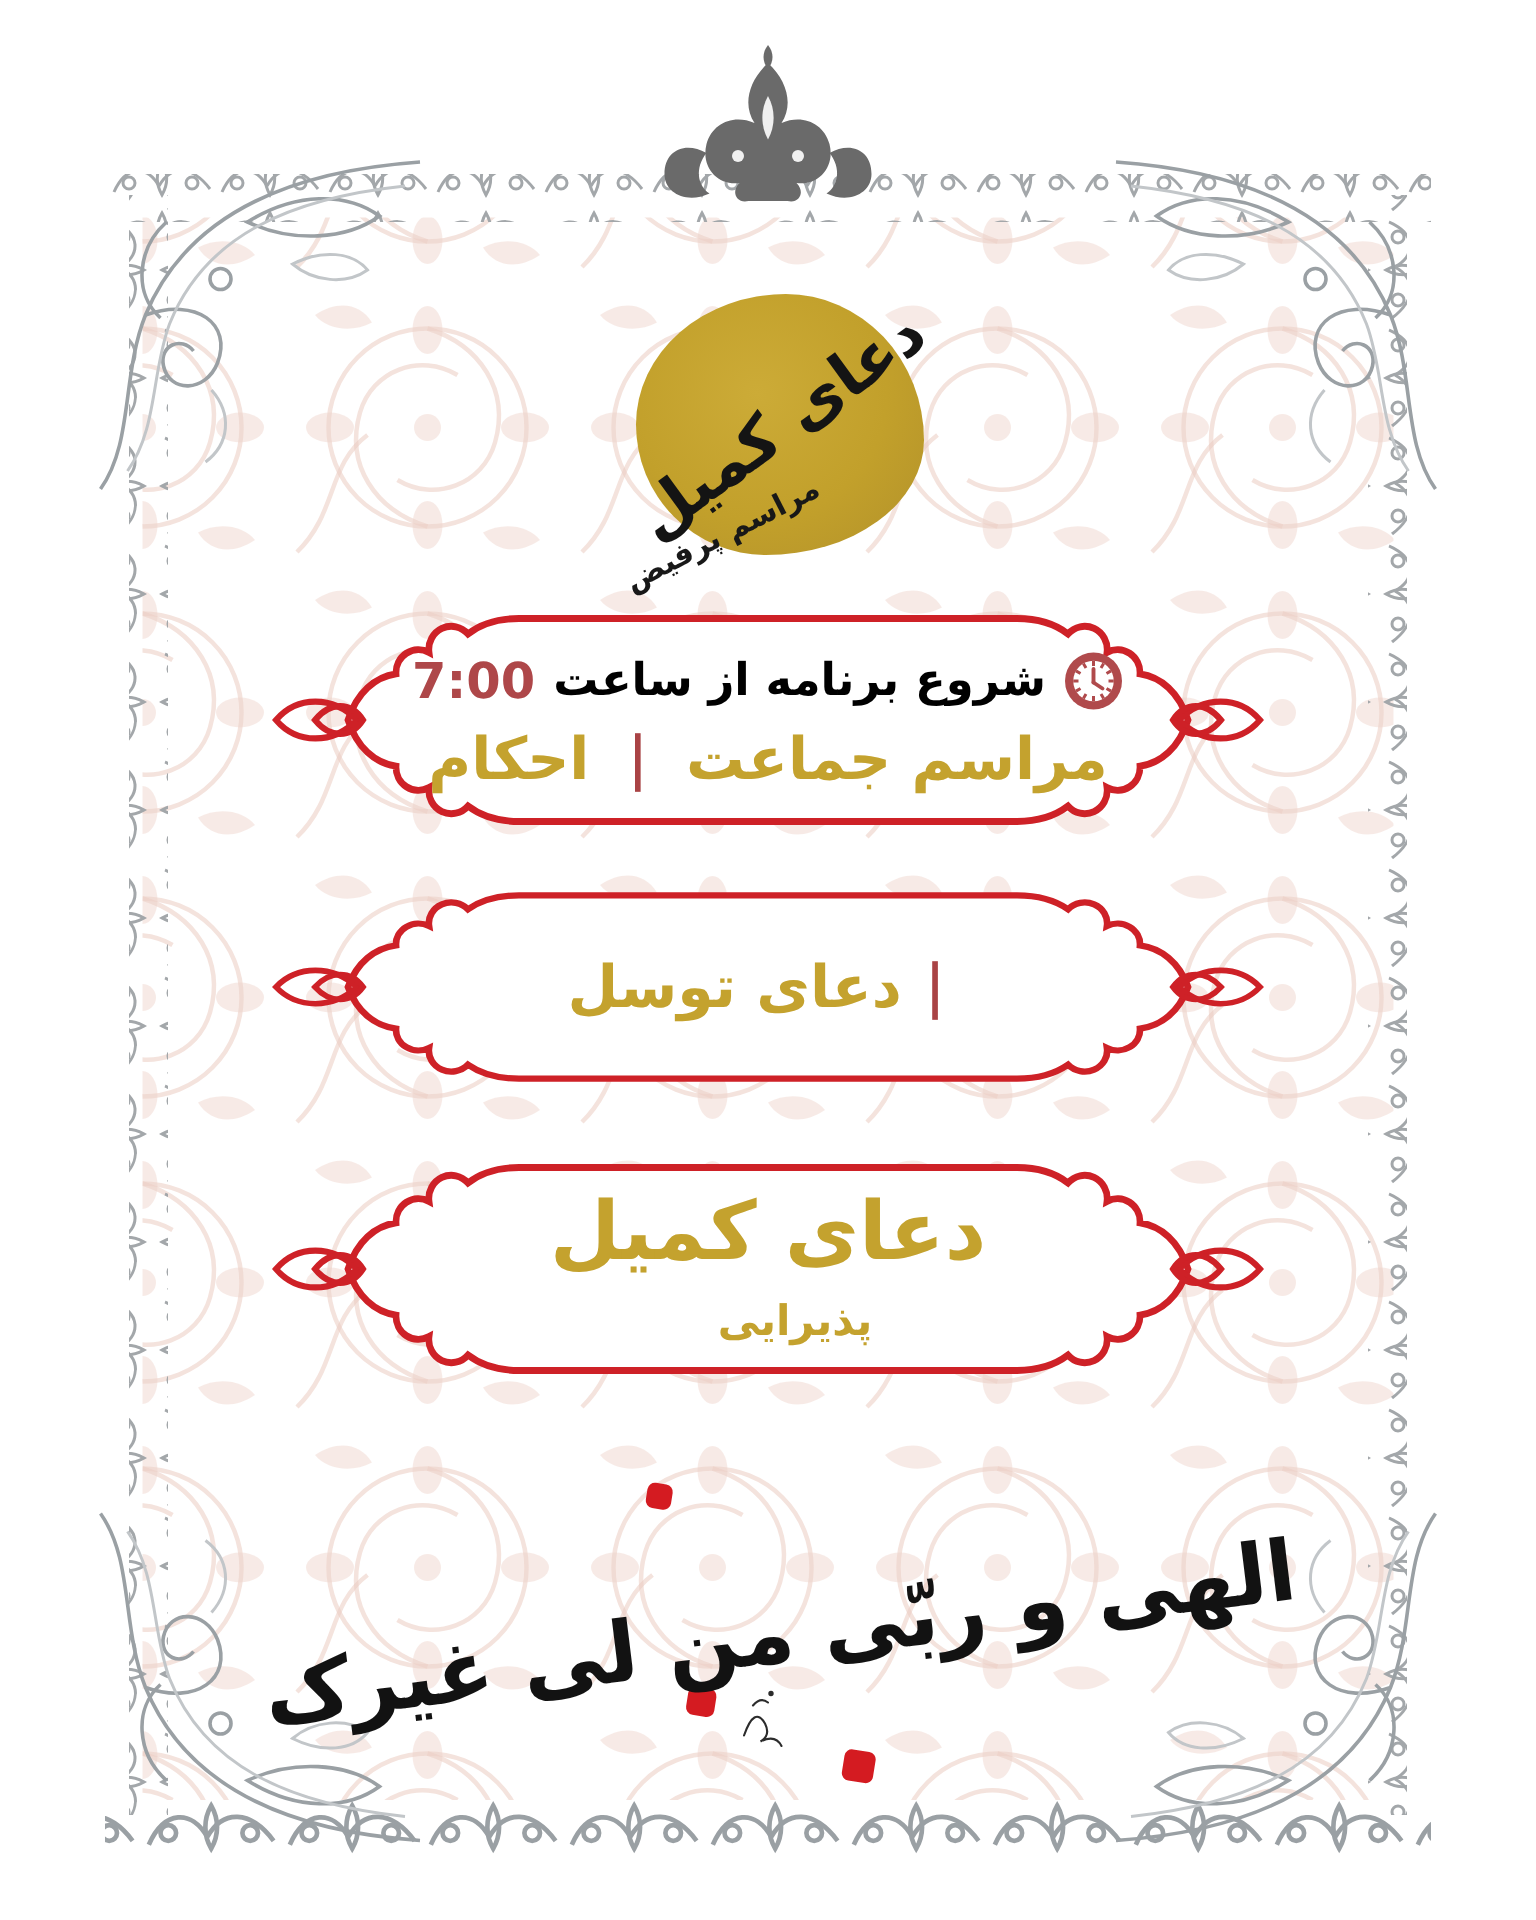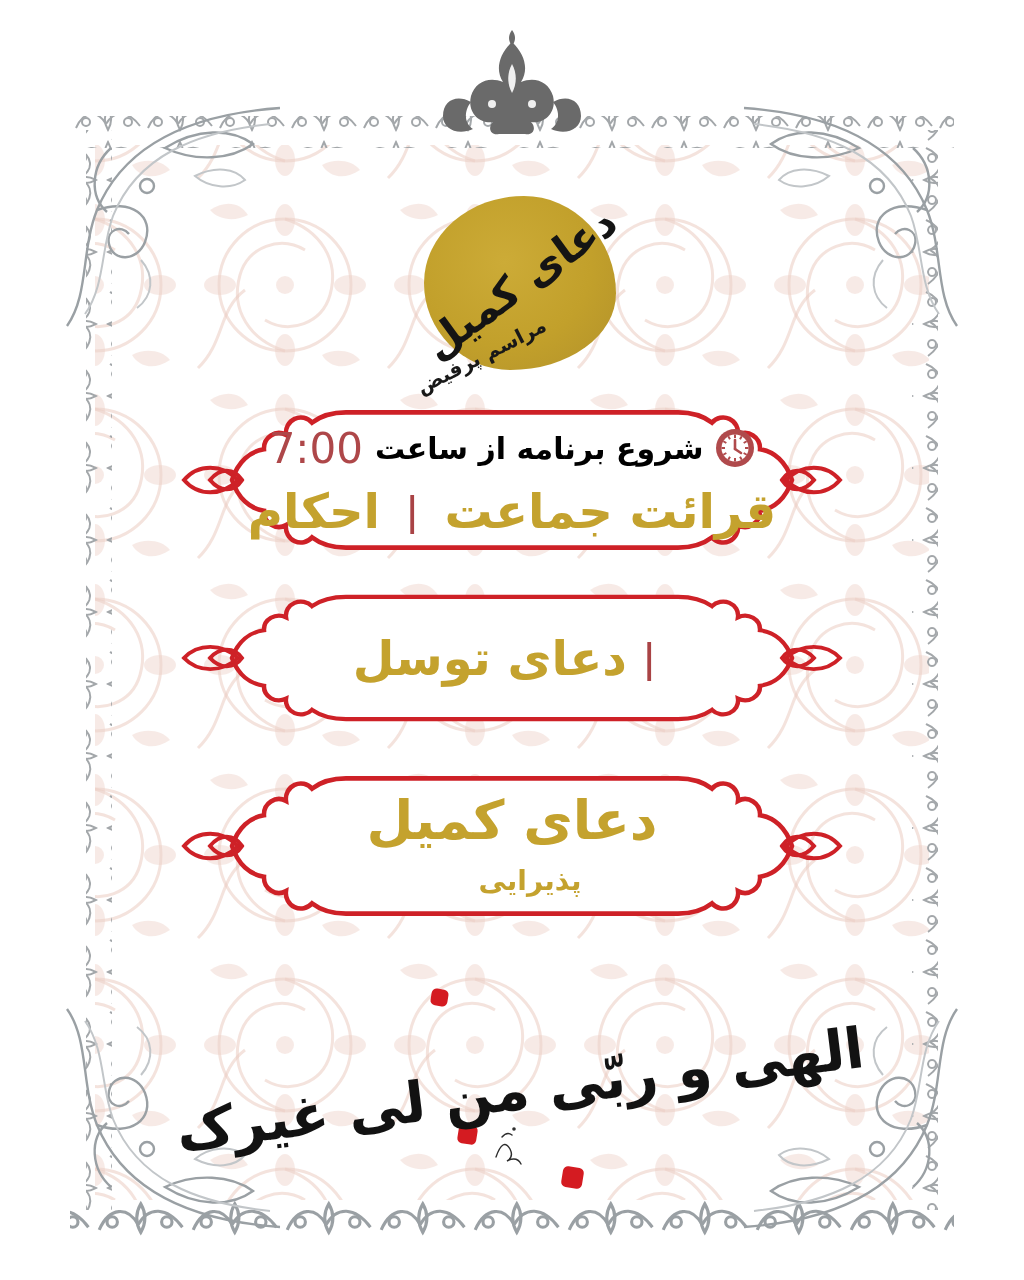--- a/index.html
+++ b/index.html
@@ -33,23 +33,23 @@
   .cartouche svg.frame{position:absolute;top:0;left:0;width:100%;height:100%;}
   .box1{top:398px;height:164px;}
   .box2{top:584px;height:148px;}
   .box3{top:764px;height:164px;}
   .box-content{
     position:relative;z-index:2;height:100%;
     display:flex;flex-direction:column;align-items:center;justify-content:center;
   }
   .start-line{display:flex;align-items:center;gap:12px;margin-top:2px;}
   .start-label{font-size:30px;font-weight:bold;color:#000000;}
-  .start-time{font-size:42px;font-weight:normal;color:#AE4749;}
+  .start-time{font-size:33px;font-weight:bold;color:#AE4749;}
   .program-line{display:flex;align-items:center;margin-top:10px;}
-  .program-item{font-size:48px;font-weight:bold;color:#C4A22E;}
+  .program-item{font-size:39px;font-weight:bold;color:#C4A22E;}
   .separator{font-size:34px;font-weight:bold;color:#A94345;margin:0 26px;transform:scaleY(1.15);}
   .box2 .program-line{margin-top:0;}
   .box2 .separator{margin:0 16px;}
   .box3-title{font-size:54px;font-weight:bold;color:#C4A22E;line-height:1.1;margin-top:-4px;}
   .box3-subtitle{font-size:28px;font-weight:bold;color:#C4A22E;margin-top:14px;margin-left:36px;}
   
   .calligraphy{position:absolute;left:250px;top:975px;width:540px;height:240px;}
   .calligraphy-text{
     position:absolute;left:50%;top:82px;
     transform:translateX(-50%) rotate(-7deg);
@@ -188,21 +188,21 @@
           </g>
           <g stroke="#b04a4c" stroke-width="2.6" stroke-linecap="round">
             <path d="M0 1 L0 -8"></path>
             <path d="M0 1 L6 5"></path>
           </g>
         </svg>
         <span class="start-label">شروع برنامه از ساعت</span>
         <span class="start-time" dir="ltr">7:00</span>
       </div>
       <div class="program-line">
-        <span class="program-item">قرائت جماعت</span>
+        <span class="program-item">مراسم جماعت</span>
         <span class="separator">|</span>
         <span class="program-item">احکام</span>
       </div>
     </div>
   </div>
 
   <div class="cartouche box2">
     <svg class="frame" viewBox="0 0 700 160" preserveAspectRatio="none" aria-hidden="true">
       <path fill="#ffffff" stroke="#CE2127" stroke-width="4.5" d="M 70 80 C 76 62, 88 52, 102 50 A 15 15 0 0 1 124 36 A 15 15 0 0 1 150 24
            C 158 18, 170 14, 184 14 L 516 14 C 530 14, 542 18, 550 24

